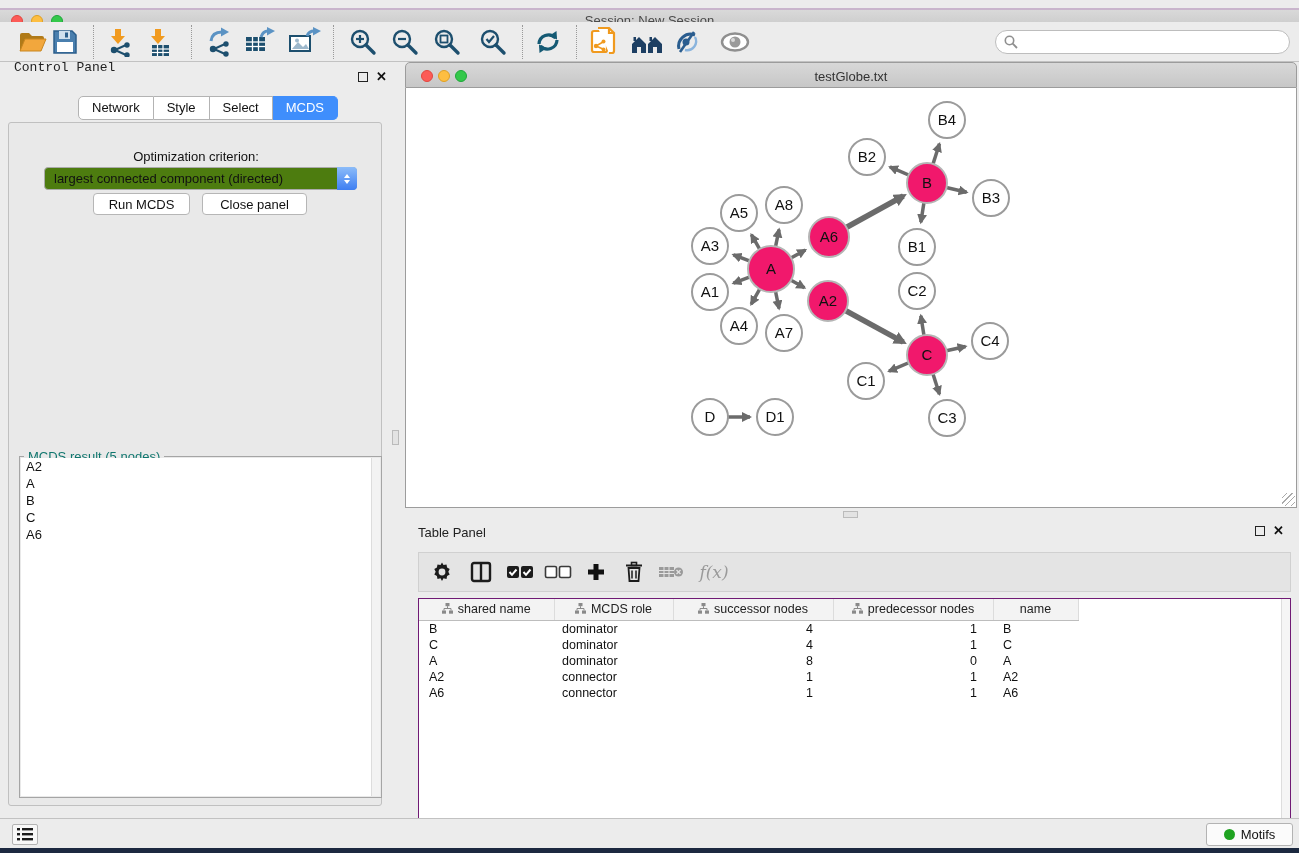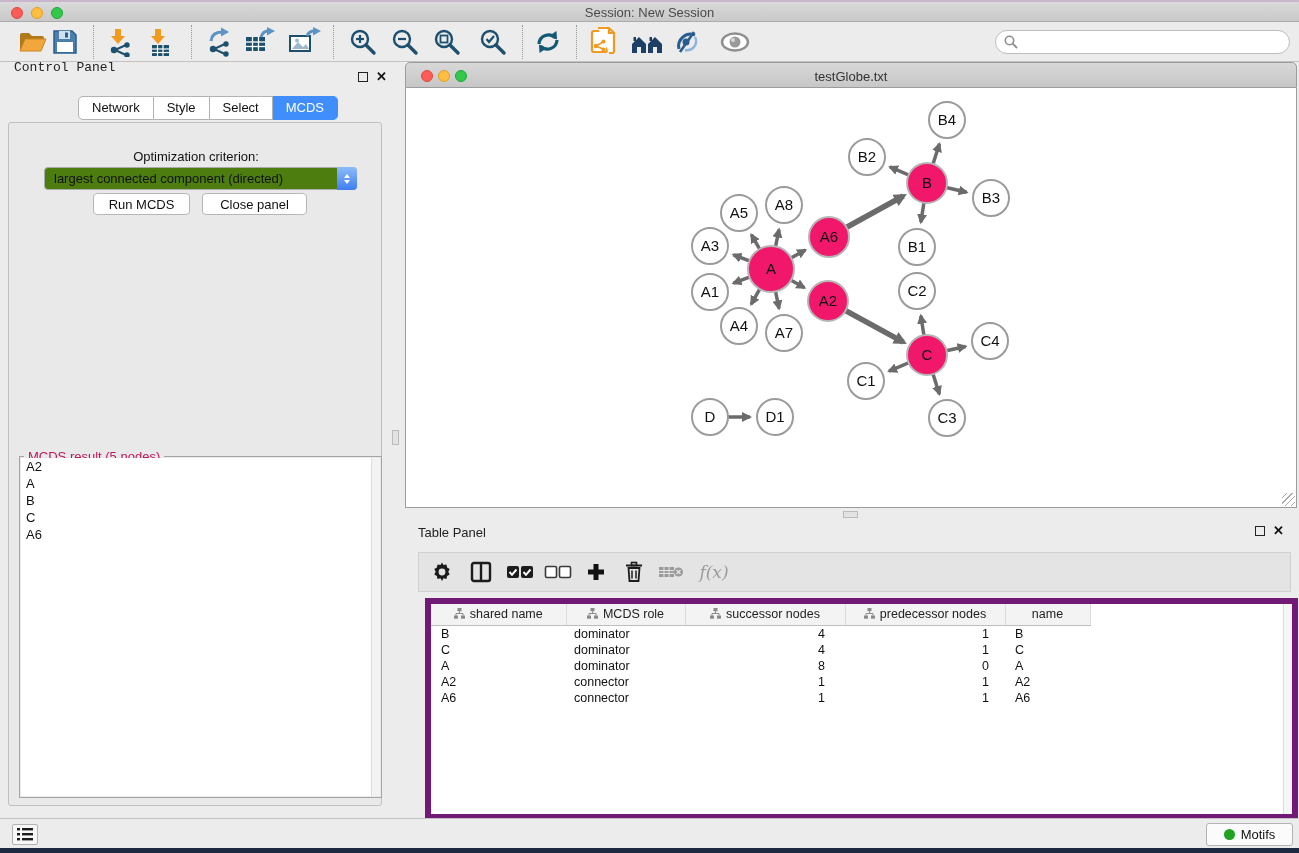--- a/index.html
+++ b/index.html
@@ -1,21 +1,21 @@
 <!DOCTYPE html>
 <html><head>
 <meta charset="utf-8">
 <style>
   * { box-sizing: border-box; margin: 0; padding: 0; }
   html,body { width:1299px; height:853px; overflow:hidden; }
   body { font-family:"Liberation Sans", sans-serif; font-size:13px; color:#1a1a1a; }
   #app { position:relative; width:1299px; height:853px; background:#ececec; overflow:hidden; }
 
   
-  .titlebar { position:absolute; left:0; top:0; width:1299px; height:22px;
+  .titlebar { position:absolute; left:0; top:8px; width:1299px; height:22px;
     background:linear-gradient(#d9d9d9,#c9c9c9); border-top:2px solid #c9b5cc; border-bottom:1px solid #ababab; }
   .titlebar .title { position:absolute; left:0; right:0; top:3px; text-align:center; color:#4a4a4a; font-size:13px; }
   .tl { position:absolute; width:12px; height:12px; border-radius:50%; top:5px; }
   .tl.red { background:#fc5b57; border:1px solid #e2463f; }
   .tl.yellow { background:#fdbe41; border:1px solid #dfa023; }
   .tl.green { background:#34c84a; border:1px solid #1ea73a; }
 
   
   .toolbar { position:absolute; left:0; top:22px; width:1299px; height:40px; background:#ececec; border-bottom:1px solid #c2c2c2; }
   .tbtn { position:absolute; top:4px; width:34px; height:32px; display:flex; align-items:center; justify-content:center; cursor:default; }
@@ -42,21 +42,21 @@
     border:1px solid #ababab; border-radius:4px; display:flex; align-items:center; }
   .dropdown .dd-text { flex:1; padding-left:9px; font-size:13px; color:#111; white-space:nowrap; overflow:hidden; }
   .dd-stepper { width:20px; height:23px; margin:-1px -1px -1px 0; border-radius:0 4px 4px 0;
     background:linear-gradient(#8cbcf9,#3e7ef2); display:flex; flex-direction:column; align-items:center; justify-content:center; }
   .dd-stepper .car { width:0; height:0; border-left:3.5px solid transparent; border-right:3.5px solid transparent; }
   .dd-stepper .up { border-bottom:4px solid #fff; margin-bottom:2px; }
   .dd-stepper .dn { border-top:4px solid #fff; }
   .btn { position:absolute; height:22px; background:#fff; border:1px solid #b6b6b6; border-radius:4px;
     font-size:13px; color:#111; display:flex; align-items:center; justify-content:center; }
   .groupbox { position:absolute; left:10px; top:333px; width:363px; height:342px; border:1px solid #a5a5a5; }
-  .groupbox .gb-label { position:absolute; top:-8px; left:4px; background:#e9e9e9; padding:0 4px; font-size:13px; color:#be185d; }
+  .groupbox .gb-label { position:absolute; top:-8px; left:4px; background:#e9e9e9; padding:0 4px; font-size:13px; color:#0f766e; }
   .gb-list { position:absolute; left:1px; top:1px; right:1px; bottom:1px; background:#fff; overflow:hidden; }
   .gb-scroll { position:absolute; right:0; top:0; bottom:0; width:9px; background:#f3f3f3; border-left:1px solid #ddd; }
   .gb-item { padding:1px 0 1px 5px; font-size:13px; line-height:15px; color:#111; }
 
   
   .net-titlebar { position:absolute; left:405px; top:62px; width:892px; height:26px;
     background:linear-gradient(#d8d8d8,#c7c7c7); border:1px solid #9c9c9c; border-radius:5px 5px 0 0; }
   .net-titlebar .title { position:absolute; left:0; right:0; top:6px; text-align:center; font-size:13px; color:#333; }
   .net-titlebar .tl { top:7px; }
   .net-content { position:absolute; left:405px; top:88px; width:892px; height:420px; background:#fff;
@@ -65,21 +65,21 @@
     background:repeating-linear-gradient(135deg, transparent 0 3px, #aaa 3px 4px); }
   .vdiv-handle { position:absolute; left:392px; top:430px; width:7px; height:15px; background:#e3e3e3; border:1px solid #bbb; }
   .hdiv-handle { position:absolute; left:843px; top:511px; width:15px; height:7px; background:#e3e3e3; border:1px solid #bbb; }
 
   
   .tp-title { position:absolute; left:418px; top:525px; font-size:13px; color:#222; }
   .tp-toolbar { position:absolute; left:418px; top:552px; width:873px; height:40px; background:#e4e4e4;
     border:1px solid #d0d0d0; display:flex; align-items:center; }
   .tp-ic { display:flex; align-items:center; justify-content:center; width:30px; height:30px; }
   .fx-label { font-family:"DejaVu Serif", serif; font-style:italic; font-size:17px; color:#9a9a9a; }
-  .tablebox { position:absolute; left:418px; top:598px; width:873px; height:222px; background:#fff; border:6px solid #701a75; overflow:hidden;margin-left:7px; }
+  .tablebox { position:absolute; left:418px; top:598px; width:873px; height:222px; background:#fff; border:1px solid #701a75; overflow:hidden; }
   .tablebox table { border-collapse:collapse; table-layout:fixed; width:659px; }
   .tablebox th { background:#f3f3f3; border-right:1px solid #dcdcdc; border-bottom:1px solid #bdbdbd;
     font-weight:normal; font-size:12.5px; color:#222; height:21px; text-align:center; white-space:nowrap; overflow:hidden; }
   .tablebox th .hicon { display:inline-block; vertical-align:-1px; margin-right:5px; }
   .tablebox td { font-size:12.5px; color:#111; height:16px; line-height:16px; white-space:nowrap; overflow:hidden; }
   td.c0 { padding-left:10px; } td.c1 { padding-left:8px; }
   td.c2 { text-align:right; padding-right:20px; } td.c3 { text-align:right; padding-right:16px; }
   td.c4 { padding-left:10px; }
   .tb-scroll { position:absolute; right:0; top:0; bottom:0; width:9px; background:#f5f5f5; border-left:1px solid #ddd; }
   .tp-tabs { position:absolute; left:418px; top:790px; width:873px; display:flex; justify-content:center; }

